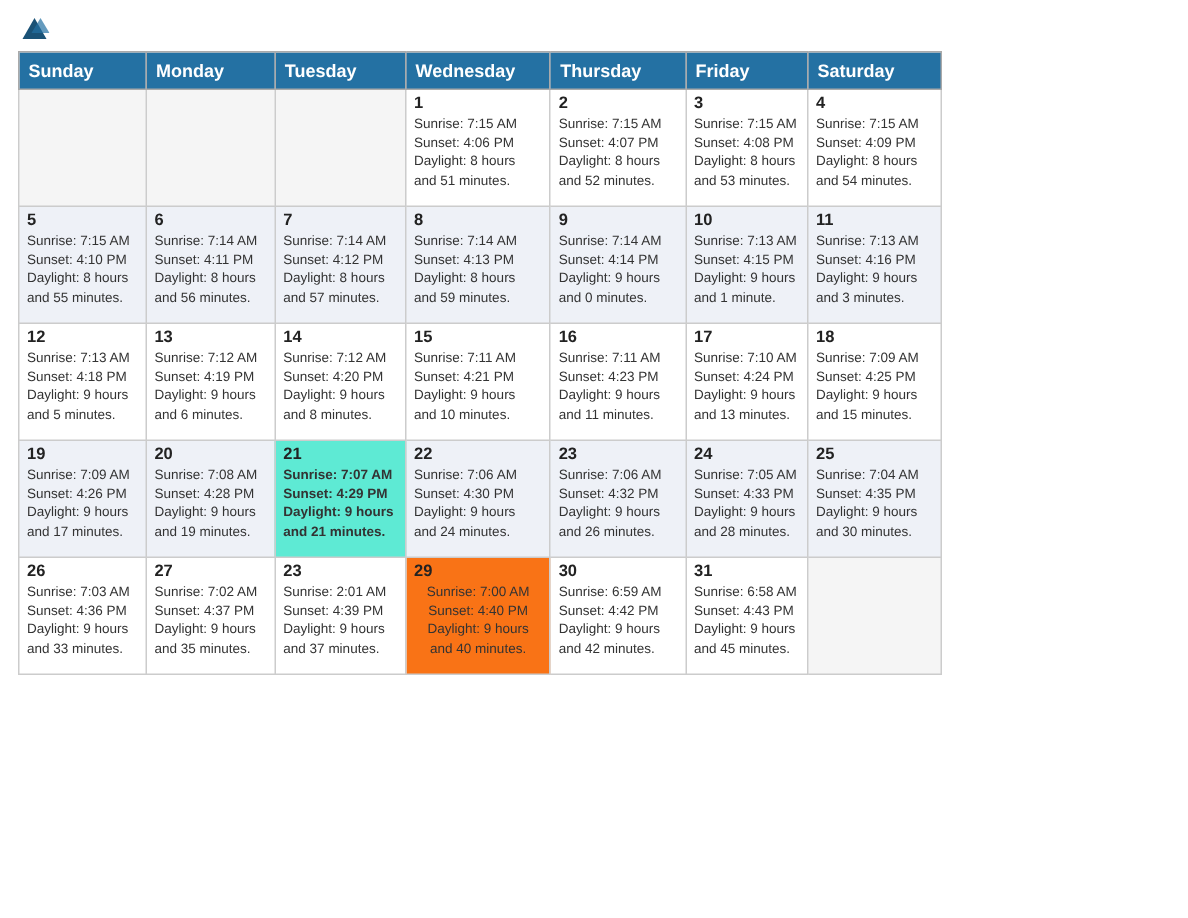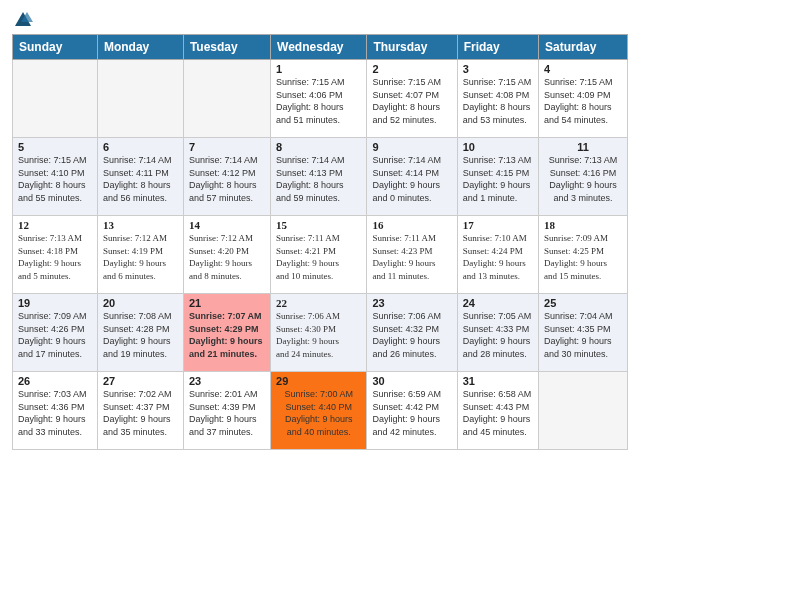--- a/index.html
+++ b/index.html
@@ -184,29 +184,29 @@
 Daylight: 9 hours
 and 0 minutes.</div>
           </td>
           <td style="background: rgb(238, 241, 247);">
             <div class="day-num">10</div>
             <div class="day-detail" style="white-space: pre-line;">Sunrise: 7:13 AM
 Sunset: 4:15 PM
 Daylight: 9 hours
 and 1 minute.</div>
           </td>
-          <td style="background: rgb(238, 241, 247); text-align: center;">
+          <td style="background: rgb(238, 241, 247);">
             <div class="day-num">11</div>
             <div class="day-detail" style="white-space: pre-line;">Sunrise: 7:13 AM
 Sunset: 4:16 PM
 Daylight: 9 hours
 and 3 minutes.</div>
           </td>
         </tr>
-        <tr style="background: rgb(255, 255, 255); font-family: Liberation Serif, serif;">
+        <tr style="background: rgb(255, 255, 255);">
           <td style="background: rgb(255, 255, 255);">
             <div class="day-num">12</div>
             <div class="day-detail" style="white-space: pre-line;">Sunrise: 7:13 AM
 Sunset: 4:18 PM
 Daylight: 9 hours
 and 5 minutes.</div>
           </td>
           <td style="background: rgb(255, 255, 255);">
             <div class="day-num">13</div>
             <div class="day-detail" style="white-space: pre-line;">Sunrise: 7:12 AM
@@ -258,28 +258,28 @@
 Daylight: 9 hours
 and 17 minutes.</div>
           </td>
           <td style="background: rgb(238, 241, 247);">
             <div class="day-num">20</div>
             <div class="day-detail" style="white-space: pre-line;">Sunrise: 7:08 AM
 Sunset: 4:28 PM
 Daylight: 9 hours
 and 19 minutes.</div>
           </td>
-          <td style="background: #fca5a5; margin-top: 39px;">
+          <td style="background: #5eead4; margin-top: 39px;">
             <div class="day-num">21</div>
             <div class="day-detail" style="white-space: pre-line; font-weight: bold;">Sunrise: 7:07 AM
 Sunset: 4:29 PM
 Daylight: 9 hours
 and 21 minutes.</div>
           </td>
-          <td style="background: rgb(238, 241, 247); font-family: Liberation Serif, serif;">
+          <td style="background: rgb(238, 241, 247);">
             <div class="day-num">22</div>
             <div class="day-detail" style="white-space: pre-line;">Sunrise: 7:06 AM
 Sunset: 4:30 PM
 Daylight: 9 hours
 and 24 minutes.</div>
           </td>
           <td style="background: rgb(238, 241, 247);">
             <div class="day-num">23</div>
             <div class="day-detail" style="white-space: pre-line;">Sunrise: 7:06 AM
 Sunset: 4:32 PM

